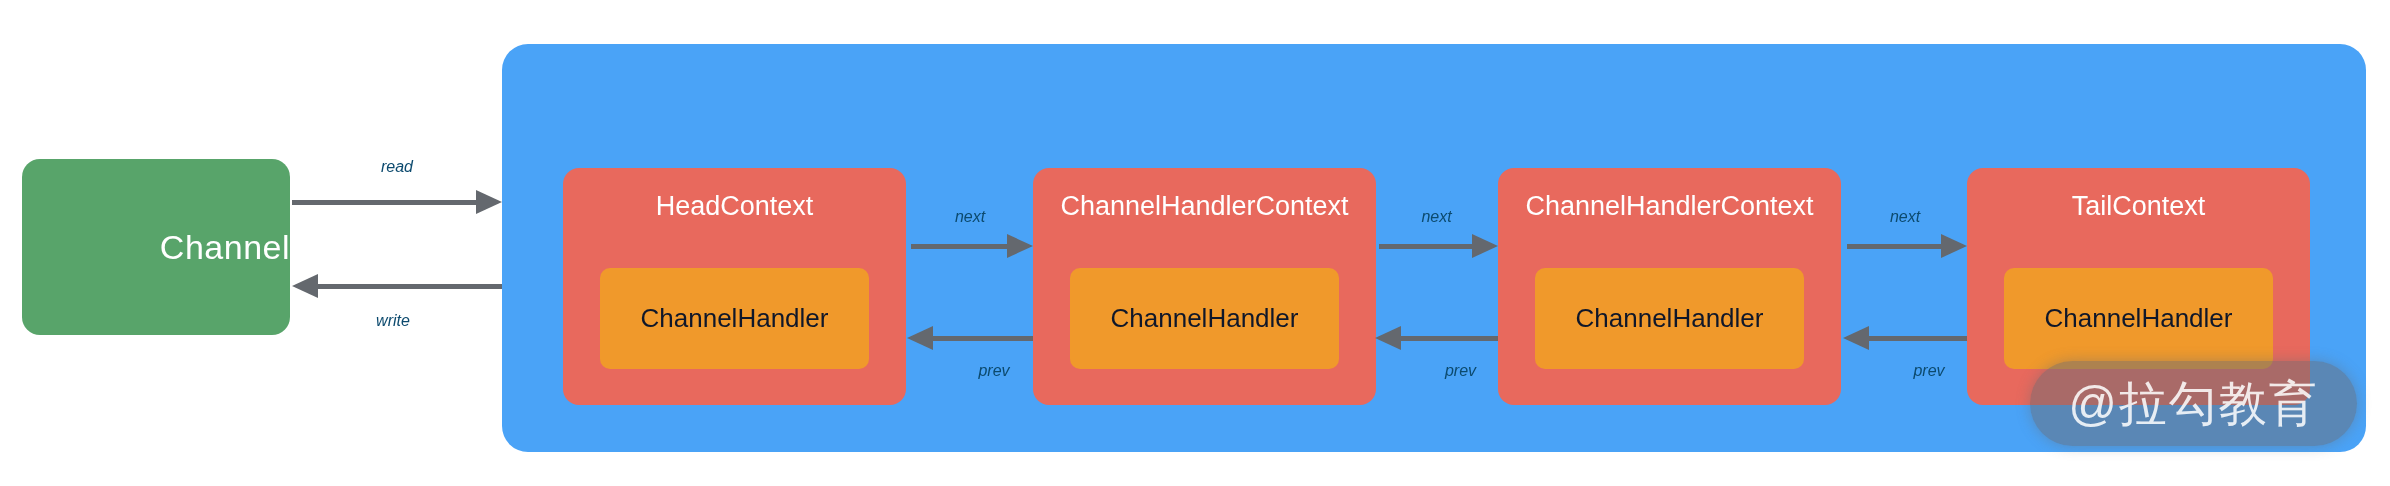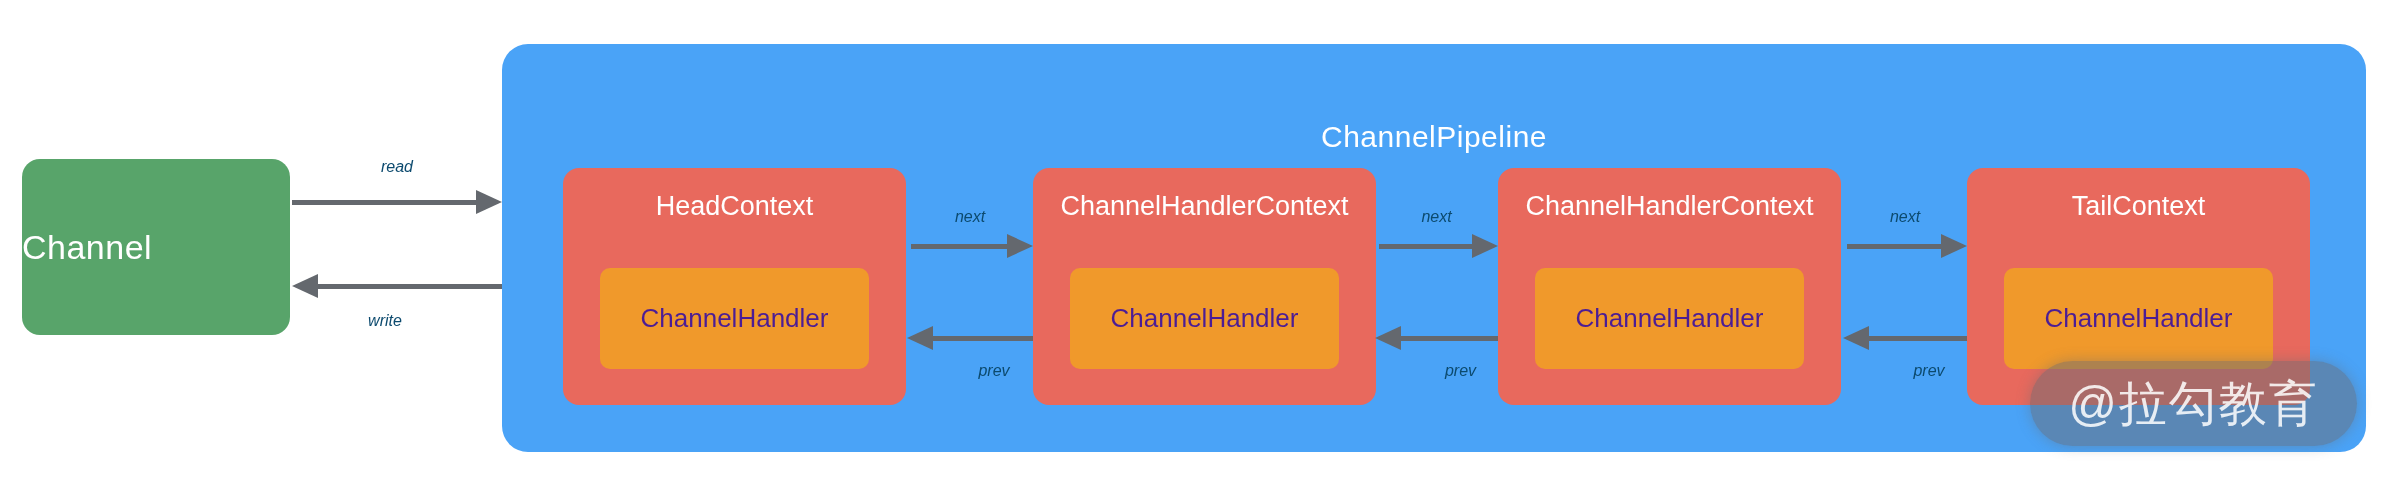--- a/index.html
+++ b/index.html
@@ -16,21 +16,21 @@
     overflow: hidden;
   }
 
   
   .channel-box {
     position: absolute;
     left: 22px; top: 159px;
     width: 268px; height: 176px;
     background: #58A46A;
     border-radius: 18px;
-    display: flex; align-items: center; justify-content: flex-start;
+    display: flex; align-items: center; justify-content: flex-end;
   }
   .channel-box .node-label {
     color: #ffffff;
     font-size: 34px;
     letter-spacing: 0.5px;
   }
 
   
   .pipeline {
     position: absolute;
@@ -65,21 +65,21 @@
     font-size: 27px;
     white-space: nowrap;
   }
   .handler {
     position: absolute;
     left: 37px; top: 100px;
     width: 269px; height: 101px;
     background: #F0992B;
     border-radius: 10px;
     display: flex; align-items: center; justify-content: center;
-    color: #4c1d95;
+    color: #0f172a;
     font-size: 26px;
     white-space: nowrap;
   }
   .ctx-1 { left: 61px; }
   .ctx-2 { left: 531px; }
   .ctx-3 { left: 996px; }
   .ctx-4 { left: 1465px; }
 
   
   .arrow-line {
@@ -109,21 +109,21 @@
     font-style: italic;
   }
 
   
   .read-line  { left: 292px; top: 200px; width: 186px; }
   .read-head  { left: 476px; top: 190px; }
   .read-label { left: 292px; top: 158px; width: 210px; }
 
   .write-head  { left: 292px; top: 274px; }
   .write-line  { left: 318px; top: 284px; width: 184px; }
-  .write-label { left: 280px; top: 312px; width: 210px; }
+  .write-label { left: 288px; top: 312px; width: 210px; }
 
   
   .next-line { top: 200px; }
   .next-head { top: 190px; }
   .next-label { top: 164px; }
   .prev-head { top: 282px; }
   .prev-line { top: 292px; }
   .prev-label { top: 318px; margin-left: 24px; }
 
   .g1 .next-line { left: 409px; width: 96px; }
@@ -169,21 +169,20 @@
 
   <div class="edge-label read-label">read</div>
   <div class="arrow-line read-line"></div>
   <div class="arrow-head-right read-head"></div>
 
   <div class="arrow-head-left write-head"></div>
   <div class="arrow-line write-line"></div>
   <div class="edge-label write-label">write</div>
 
   <div class="pipeline">
-    <div class="pipeline-title">ChannelPipeline</div>
 
     <div class="ctx ctx-1">
       <div class="ctx-title">HeadContext</div>
       <div class="handler">ChannelHandler</div>
     </div>
 
     <div class="g1">
       <div class="edge-label next-label">next</div>
       <div class="arrow-line next-line"></div>
       <div class="arrow-head-right next-head"></div>

